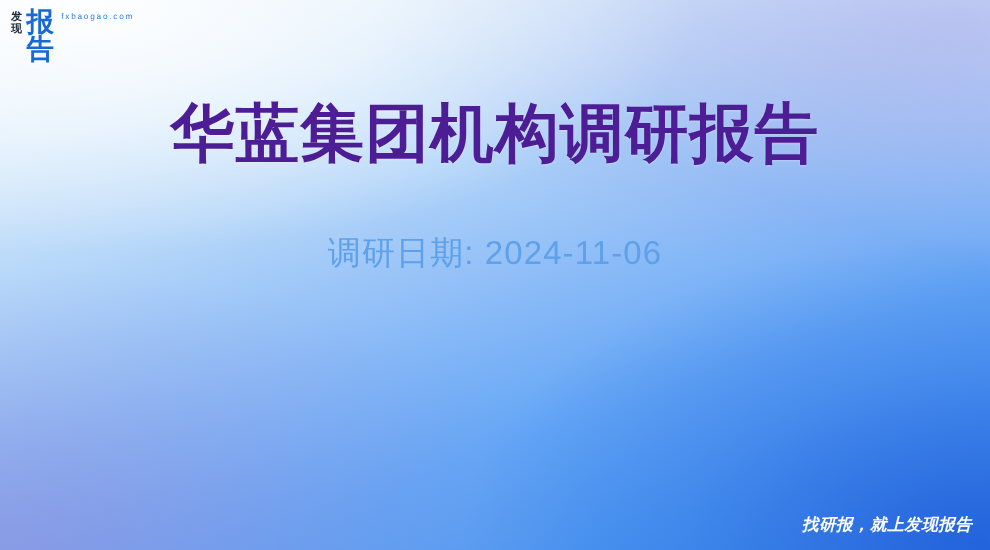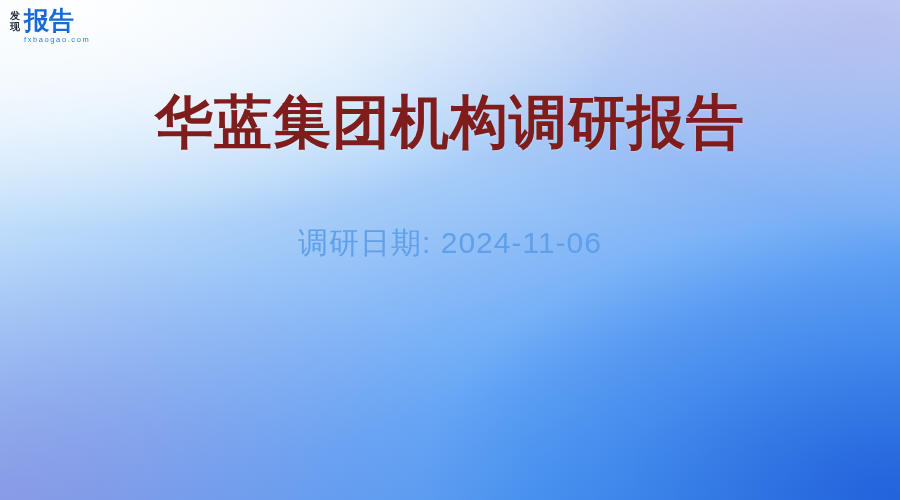--- a/index.html
+++ b/index.html
@@ -66,21 +66,21 @@
   .logo-mark-ch {
     font-family: "Liberation Sans", "DejaVu Sans", sans-serif;
     font-size: 10px;
     line-height: 11px;
     font-weight: 700;
     color: #1d2a3a;
     letter-spacing: 0;
   }
   #logo-right {
     display: flex;
-    flex-direction: column;
+    flex-direction: row;
     align-items: flex-start;
     justify-content: center;
   }
   #logo-word {
     font-family: "Liberation Sans", "DejaVu Sans", sans-serif;
     font-size: 25px;
     line-height: 25px;
     font-weight: 700;
     color: #1769d6;
     letter-spacing: 0px;
@@ -101,27 +101,27 @@
     left: 0;
     right: 0;
     top: 86px;
     text-align: center;
   }
   #main-title {
     font-family: "Liberation Sans", "DejaVu Sans", sans-serif;
     font-size: 58px;
     line-height: 72px;
     font-weight: 700;
-    color: #7f1d1d;
+    color: #4c1d95;
     letter-spacing: 1px;
     margin: 0;
     text-shadow: 0 1px 2px rgba(255,255,255,0.30);
   }
   #subtitle {
-    margin: 12px;
+    margin: 0;
     padding-top: 52px;
     font-family: "Liberation Sans", "DejaVu Sans", sans-serif;
     font-size: 30px;
     line-height: 42px;
     font-weight: 400;
     color: #5fa0ea;
     letter-spacing: 1px;
   }
 
   
@@ -231,14 +231,15 @@
       <span id="logo-word">报告</span>
       <span id="logo-url">fxbaogao.com</span>
     </div>
   </div>
 
   <div id="title-block">
     <h1 id="main-title">华蓝集团机构调研报告</h1>
     <p id="subtitle">调研日期: 2024-11-06</p>
   </div>
 
+  <div id="footer-slogan">找研报，就上发现报告</div>
 
 </div>
 
 </body></html>

